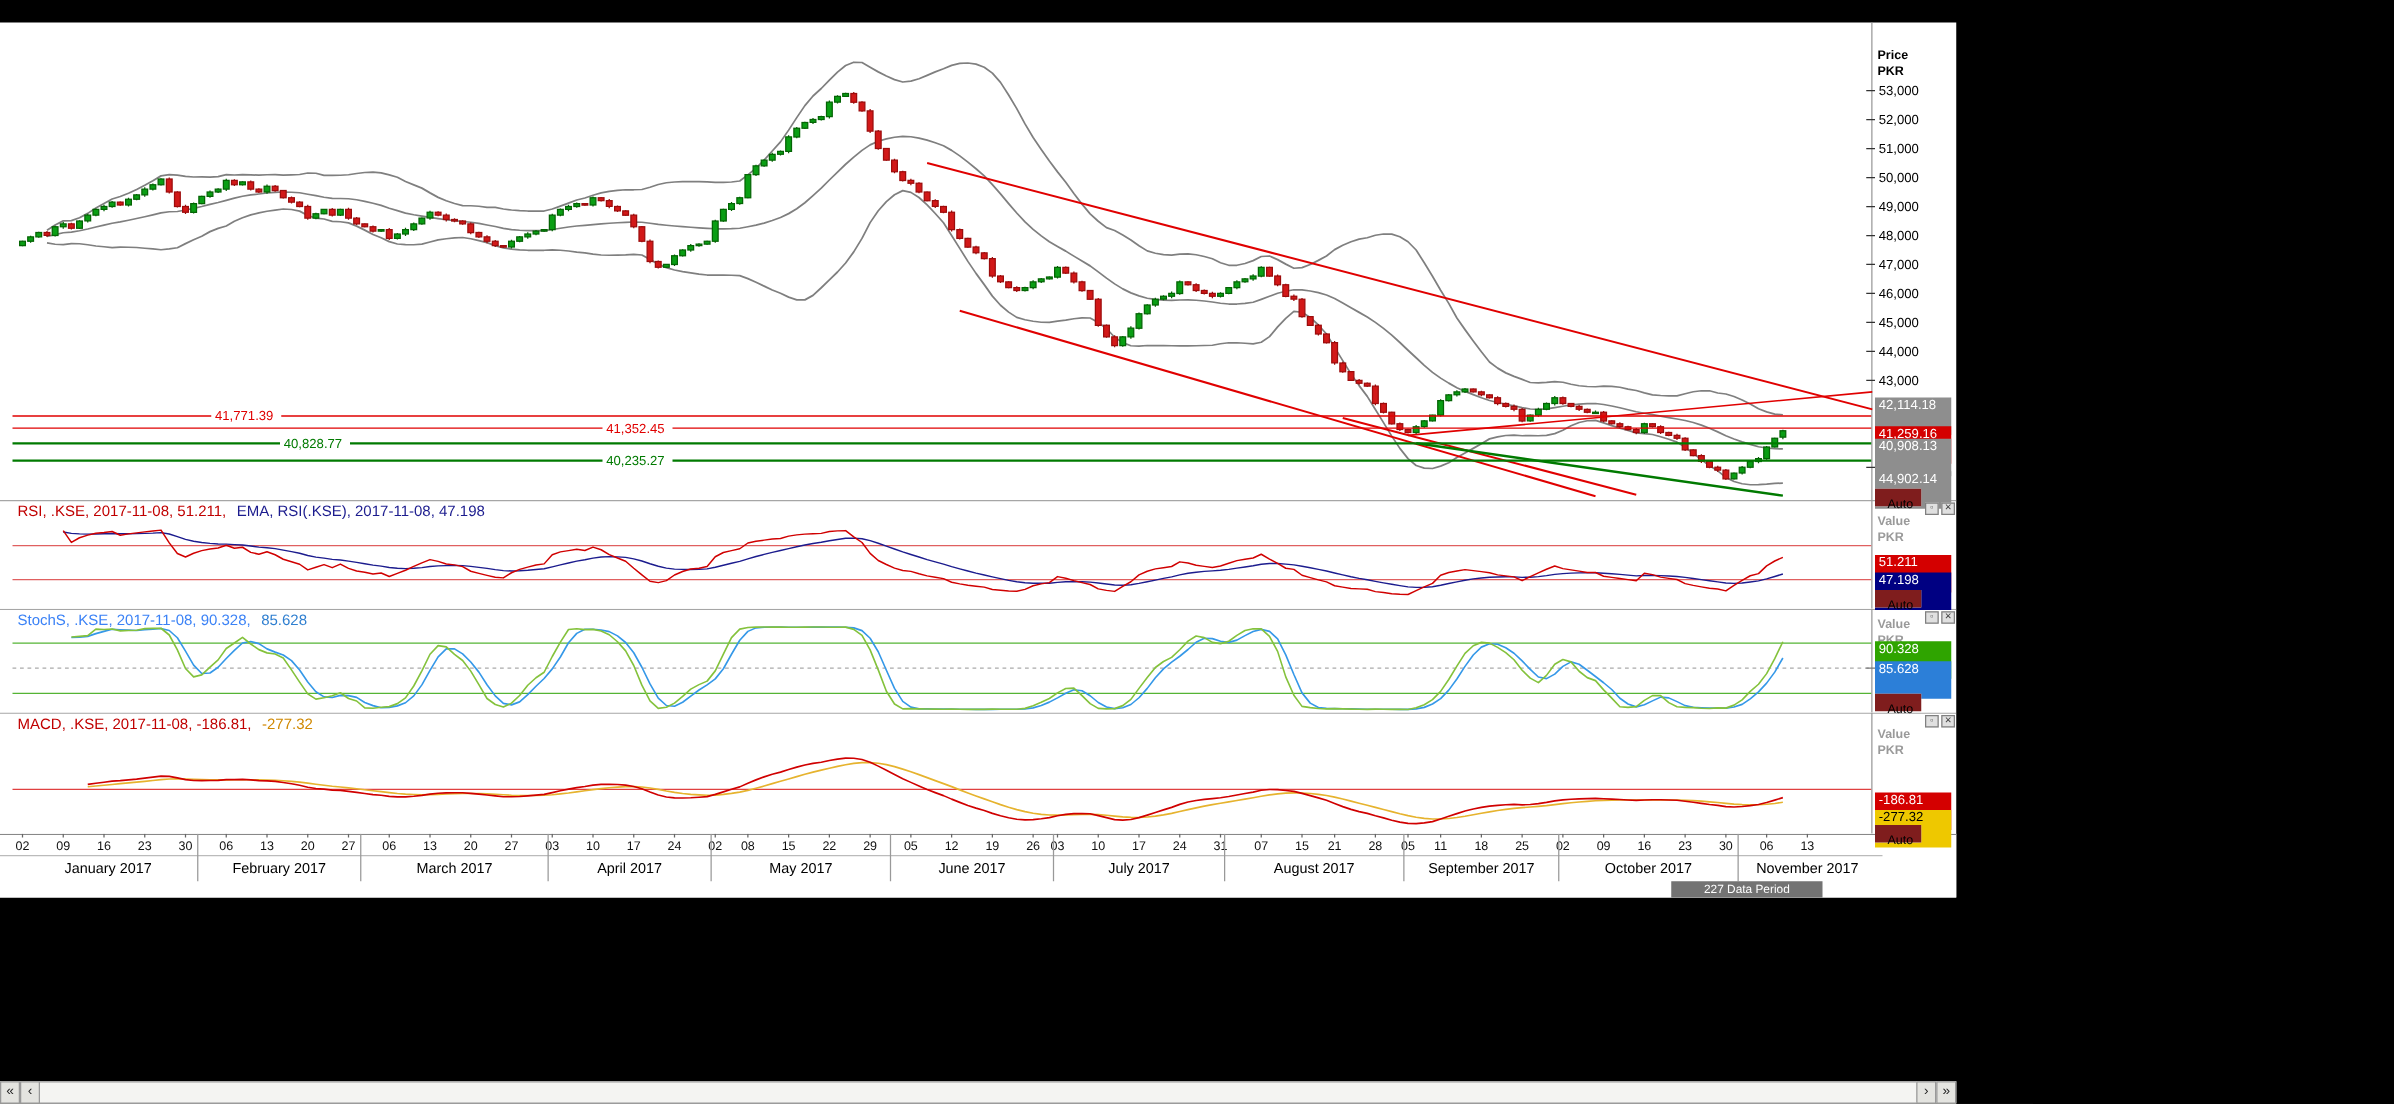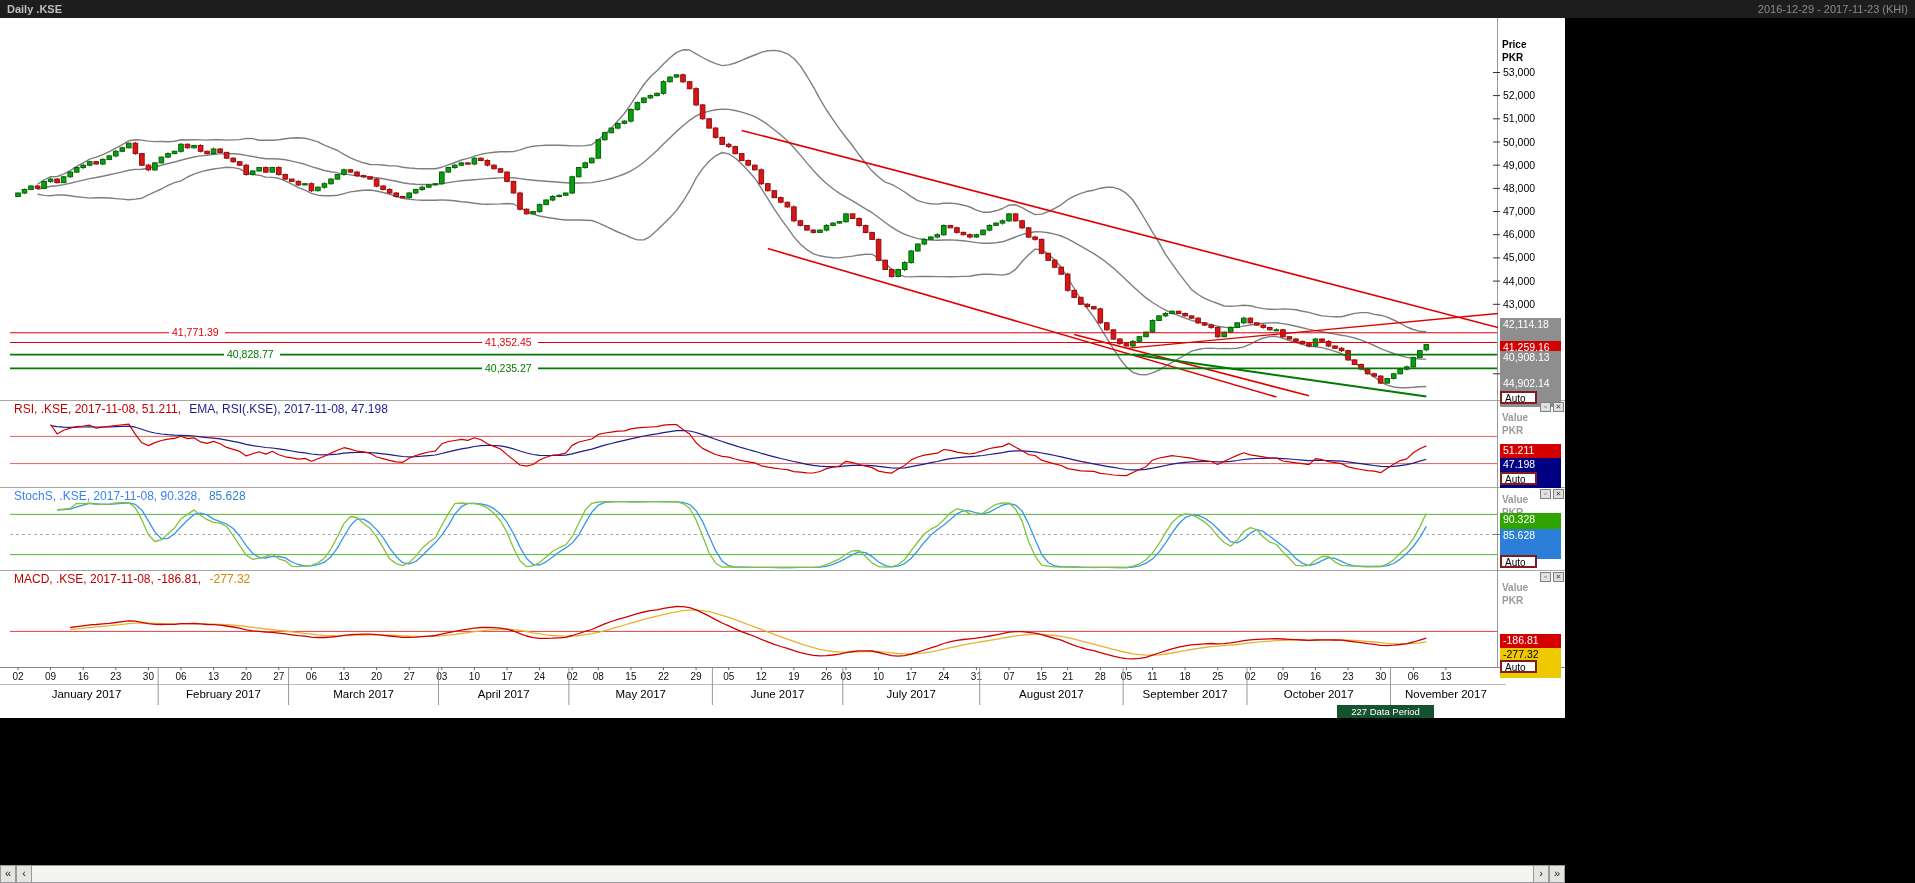--- a/index.html
+++ b/index.html
@@ -23,48 +23,44 @@
   .mon{font-size:11.5px;fill:#000;}
   .legend{position:absolute;left:14px;top:2px;font-size:12px;white-space:nowrap;z-index:3;}
   .legend span{margin-right:5px;}
   .c-red{color:#c00000}.c-gray{color:#787878}.c-navy{color:#1c1c8e}
   .c-cyan{color:#3b82f6}.c-blue{color:#2f7fd0}.c-orange{color:#d08800}
   .vbox{position:absolute;left:1500px;width:61px;height:30px;line-height:13px;font-size:10.5px;
         color:#fff;padding-left:3px;z-index:4;box-sizing:border-box;}
   .vb-gray{background:#8e8e8e}.vb-red{background:#d40000}.vb-navy{background:#000082}
   .vb-green{background:#2fa400}.vb-blue{background:#2c7fd8}.vb-yellow{background:#eec800;color:#000}
   .autobox{position:absolute;left:1500px;width:37px;height:13px;line-height:11px;font-size:10px;
-        background:#fff;border:2px solid #7f1d1d;color:#000;padding-left:3px;z-index:6;box-sizing:border-box;}
+        background:#fff;border:7px solid #7f1d1d;color:#000;padding-left:3px;z-index:6;box-sizing:border-box;}
   .axis-head{position:absolute;left:1502px;font-size:10px;font-weight:bold;color:#000;line-height:13px;z-index:2;}
   .axis-head.gray{color:#9a9a9a;}
   .winbtns{position:absolute;left:1540px;top:2px;display:flex;gap:2px;z-index:5;}
   .wbtn{width:11px;height:10px;background:#e0e0e0;border:1px solid #808080;font-size:7px;
         line-height:8px;text-align:center;color:#444;box-sizing:border-box;cursor:pointer;}
   #box-bbu{top:300px}#box-last{top:323px}#box-bbm{top:333px}#box-bbl{top:359px}#auto-main{top:373px}
   #head-main{top:20px}
   #head-rsi{top:11px}#box-rsi{top:44px}#box-rsiema{top:58px}#auto-rsi{top:72px}
   #head-stoch{top:6px}#box-k{top:26px}#box-d{top:42px}#auto-stoch{top:68px}
   #label-50{position:absolute;left:1502px;top:57px;font-size:16px;color:#888;z-index:2;font-family:Liberation Mono, monospace;}
   #head-macd{top:11px}#box-macd{top:64px}#box-sig{top:78px}#auto-macd{top:90px}
-  .dataperiod{position:absolute;left:1337px;top:38px;width:97px;height:13px;background:#14532d;color:#fff;
+  .dataperiod{position:absolute;left:1337px;top:38px;width:121px;height:13px;background:#737373;color:#fff;
         font-size:9.5px;line-height:13px;text-align:center;z-index:2;}
   .scrollrow{position:absolute;left:0;top:865px;width:1565px;height:18px;background:#d8d8d4;display:flex;}
   .sbtn{width:16px;height:18px;background:#e4e4e0;border:1px solid #999;box-sizing:border-box;
         font-size:11px;line-height:15px;text-align:center;color:#222;cursor:pointer;}
   .strack{flex:1;background:#f4f4f2;border-top:1px solid #999;border-bottom:1px solid #999;box-sizing:border-box;}
 </style>
 </head>
 <body>
 
 <div class="app">
 
-  <div class="titlebar">
-    <span class="tb-title">Daily .KSE</span>
-    <span class="tb-range">2016-12-29 - 2017-11-23 (KHI)</span>
-  </div>
 
   <div class="chartwin">
 
     <div class="panel" id="panel-main">
       <svg id="svg-main" width="1565" height="382">
           <defs>
             <clipPath id="cpm">
               <rect x="9" y="20" width="1489" height="360"></rect>
             </clipPath>
           </defs>

